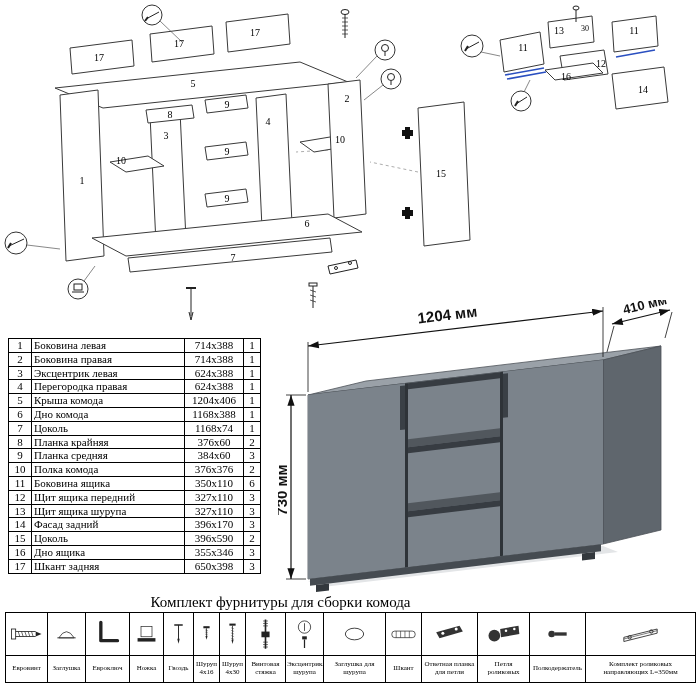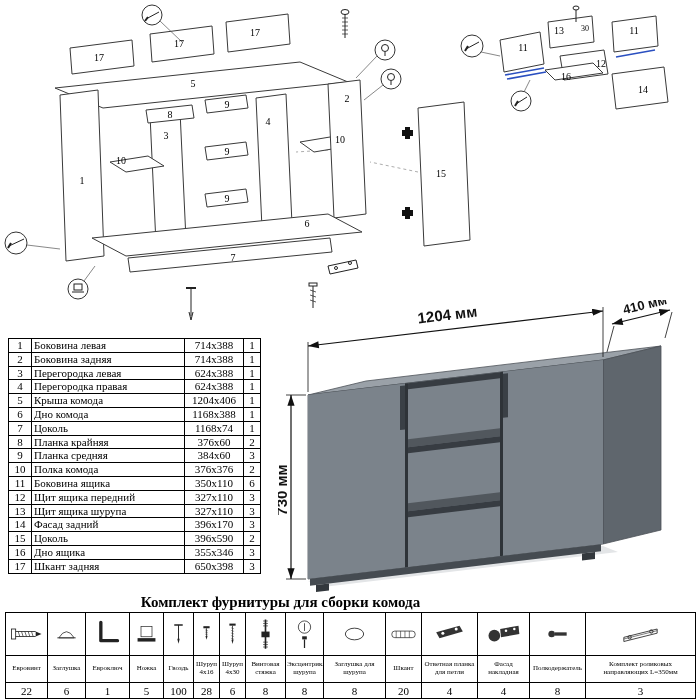--- a/index.html
+++ b/index.html
@@ -25,21 +25,21 @@
   #parts-table td.pt-num{text-align:center;min-width:18px;}
   #parts-table td.pt-name{min-width:148px;}
   #parts-table td.pt-size{text-align:center;min-width:54px;font-family:Liberation Serif, serif;}
   #parts-table td.pt-qty{text-align:center;min-width:12px;}
   
   #render{left:278px;top:300px;}
   #render .dim{font-family:"Liberation Sans",sans-serif;font-weight:bold;fill:#111;text-anchor:middle;}
   #render .dimline{stroke:#111;stroke-width:1.2;fill:none;}
   #render .tick{stroke:#111;stroke-width:0.8;}
   
-  #hw-title{left:0;top:594px;width:561px;text-align:center;font-size:15px;font-weight:bold;}
+  #hw-title{left:0;top:594px;width:561px;text-align:center;font-size:15px;}
   #hw-wrap{left:5px;top:612px;}
   #hw-table{border-collapse:collapse;table-layout:fixed;width:690px;}
   #hw-table td{border:1px solid #000;text-align:center;vertical-align:middle;padding:0;overflow:hidden;}
   #hw-table tr.hw-icons td{height:42px;}
   #hw-table tr.hw-labels td{height:26px;font-size:7px;line-height:7.6px;padding:0 1px;}
   #hw-table tr.hw-qty td{height:15px;font-size:11px;}
   .hwicon{width:100%;height:40px;display:block;}
 </style>
 </head>
 <body>
@@ -269,27 +269,27 @@
   <table id="parts-table">
     <tbody>
         <tr>
           <td class="pt-num">1</td>
           <td class="pt-name">Боковина левая</td>
           <td class="pt-size">714x388</td>
           <td class="pt-qty">1</td>
         </tr>
         <tr>
           <td class="pt-num">2</td>
-          <td class="pt-name">Боковина задняя</td>
+          <td class="pt-name">Боковина правая</td>
           <td class="pt-size">714x388</td>
           <td class="pt-qty">1</td>
         </tr>
         <tr>
           <td class="pt-num">3</td>
-          <td class="pt-name">Перегородка левая</td>
+          <td class="pt-name">Эксцентрик левая</td>
           <td class="pt-size">624x388</td>
           <td class="pt-qty">1</td>
         </tr>
         <tr>
           <td class="pt-num">4</td>
           <td class="pt-name">Перегородка правая</td>
           <td class="pt-size">624x388</td>
           <td class="pt-qty">1</td>
         </tr>
         <tr>
@@ -539,36 +539,19 @@
           <td>Евроключ</td>
           <td>Ножка</td>
           <td>Гвоздь</td>
           <td>Шуруп 4x16</td>
           <td>Шуруп 4x30</td>
           <td>Винтовая стяжка</td>
           <td>Эксцентрик. шурупа</td>
           <td>Заглушка для шурупа</td>
           <td>Шкант</td>
           <td>Ответная планка для петли</td>
-          <td>Фасад накладная</td>
+          <td>Петля роликовых</td>
           <td>Полкодержатель</td>
           <td>Комплект роликовых направляющих L=350мм</td>
-        </tr>
-      <tr class="hw-qty">
-          <td>22</td>
-          <td>6</td>
-          <td>1</td>
-          <td>5</td>
-          <td>100</td>
-          <td>28</td>
-          <td>6</td>
-          <td>8</td>
-          <td>8</td>
-          <td>8</td>
-          <td>20</td>
-          <td>4</td>
-          <td>4</td>
-          <td>8</td>
-          <td>3</td>
         </tr>
     </tbody>
   </table>
 </div>
 
 </body></html>

